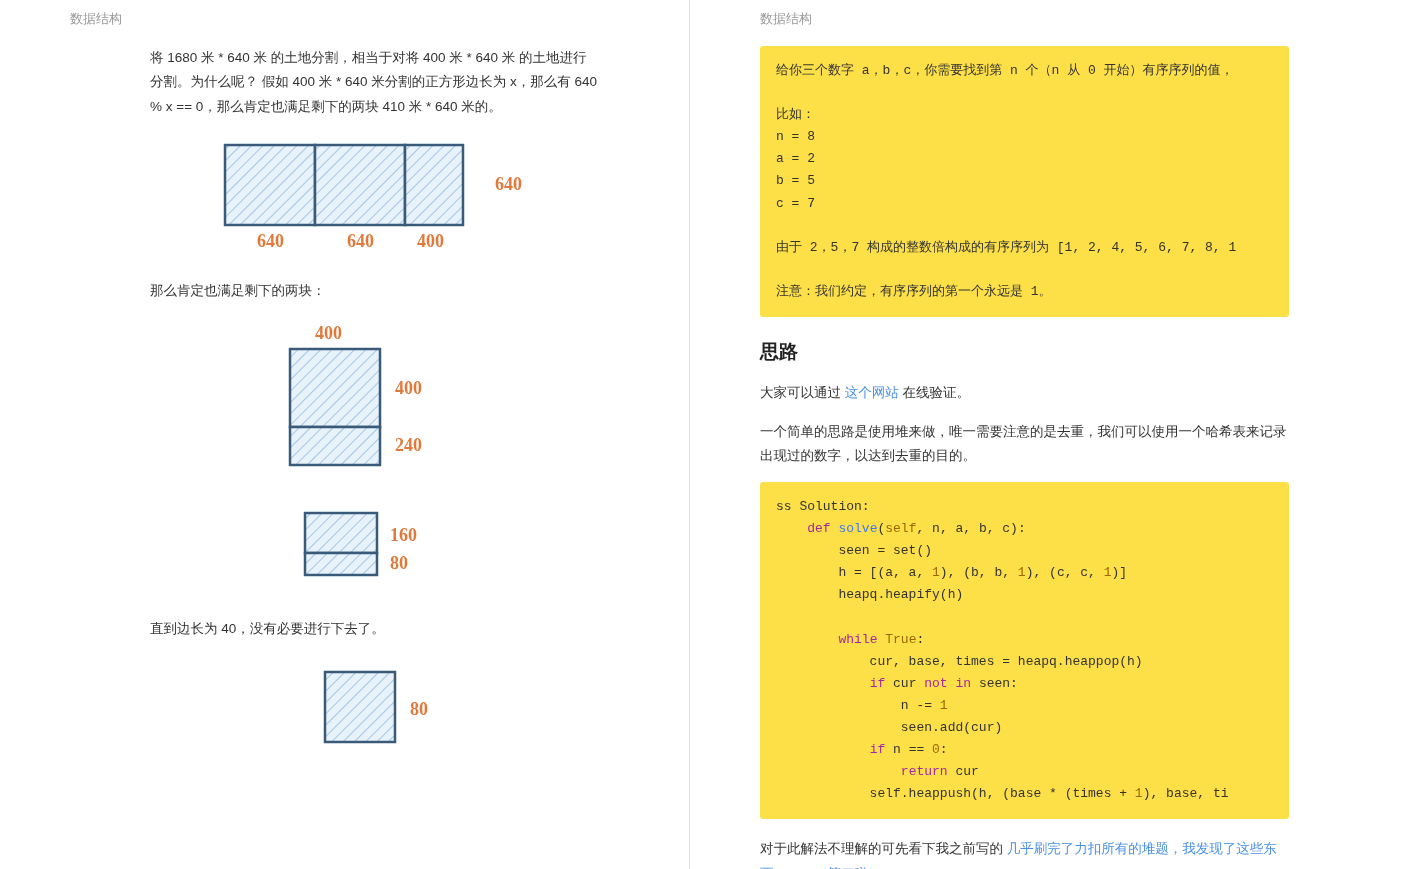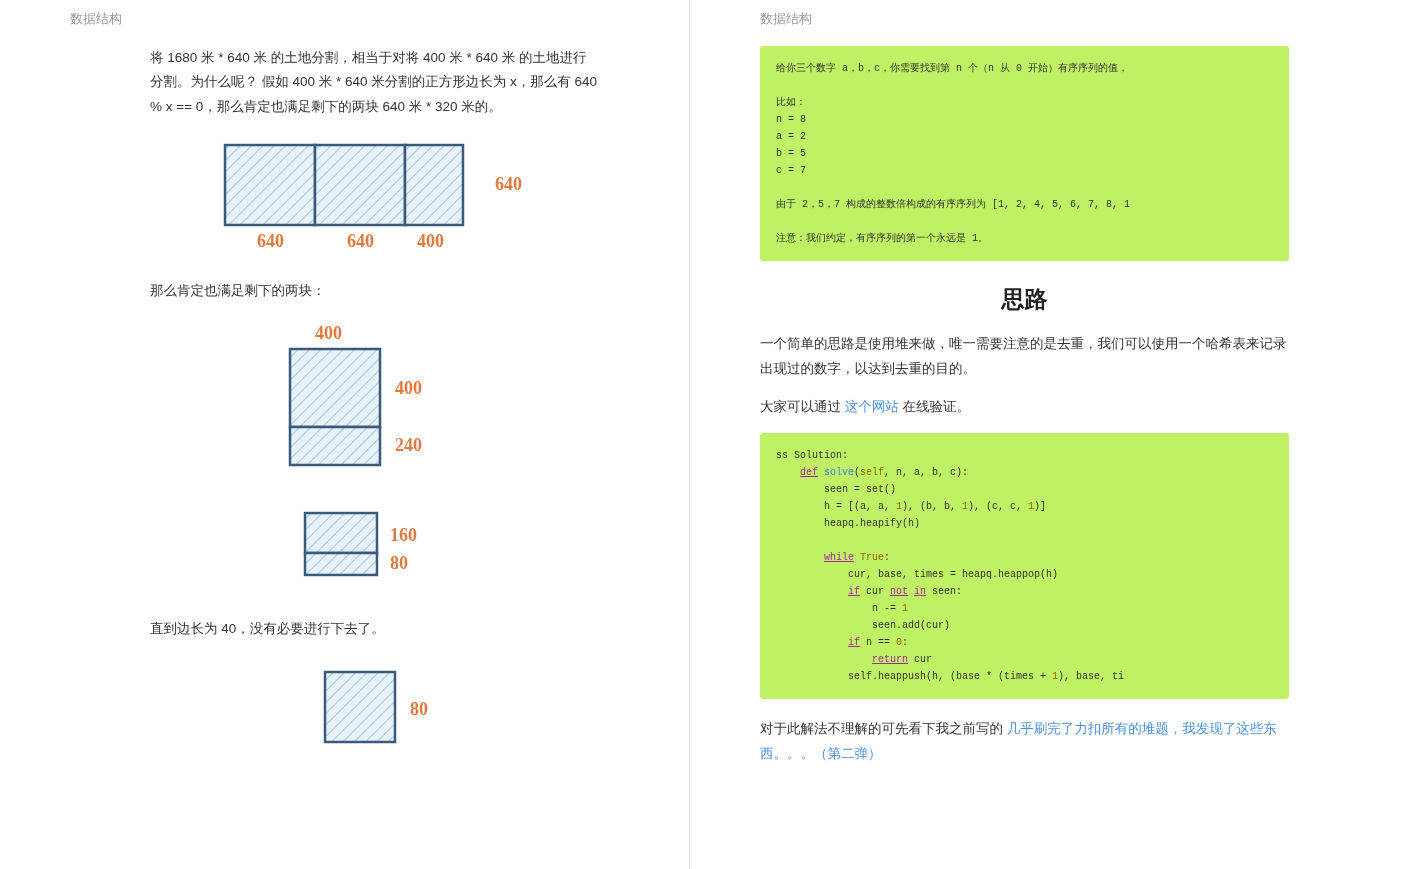--- a/index.html
+++ b/index.html
@@ -5,39 +5,39 @@
     * { margin: 0; padding: 0; box-sizing: border-box; }
     body { font-family: -apple-system, BlinkMacSystemFont, "Segoe UI", Helvetica, Arial, sans-serif; background: #fff; color: #333; }
     .container { display: flex; width: 1379px; height: 869px; }
     .pane { flex: 1; position: relative; overflow: hidden; }
     .pane-left { border-right: 1px solid #e0e0e0; }
     .header { padding: 10px 20px 8px 70px; color: #999; font-size: 13px; }
     .content { padding: 10px 90px 20px 150px; font-size: 13.5px; line-height: 1.8; color: #333; }
     .content-right { padding: 10px 90px 20px 70px; }
     .para { margin-bottom: 14px; }
     .diagram { display: flex; justify-content: center; margin: 16px 0 24px 0; }
-    h2 { font-size: 23px; font-weight: 700; margin: 18px 0 12px 0; color: #222; text-align: center; }
-    .codebox { background: #bef264; border-radius: 3px; padding: 14px 16px; font-family: "SFMono-Regular", Consolas, "Liberation Mono", Menlo, monospace; font-size: 10px; line-height: 1.7; color: #333; margin-bottom: 18px; white-space: pre; overflow: hidden; }
+    h2 { font-size: 19px; font-weight: 700; margin: 18px 0 12px 0; color: #222; }
+    .codebox { background: #fde047; border-radius: 3px; padding: 14px 16px; font-family: "SFMono-Regular", Consolas, "Liberation Mono", Menlo, monospace; font-size: 13px; line-height: 1.7; color: #333; margin-bottom: 18px; white-space: pre; overflow: hidden; }
     .link { color: #4a90e2; text-decoration: none; }
     
-    .kw { color: #a626a4; text-decoration: underline; }
+    .kw { color: #a626a4; }
     .fn { color: #4078f2; }
     .s-self { color: #986801; margin-top: 30px; }
     .num { color: #986801; }
     svg text.lbl { font-family: "Comic Sans MS", "Segoe Script", cursive; fill: #e07a3c; font-size: 18px; font-weight: 600; }
   </style>
 </head>
 <body>
 
 <div class="container">
 
   <div class="pane pane-left">
     <div class="header">数据结构</div>
     <div class="content">
-      <p class="para">将 1680 米 * 640 米 的土地分割，相当于对将 400 米 * 640 米 的土地进行分割。为什么呢？ 假如 400 米 * 640 米分割的正方形边长为 x，那么有 640 % x == 0，那么肯定也满足剩下的两块 640 米 * 320 米的。</p>
+      <p class="para">将 1680 米 * 640 米 的土地分割，相当于对将 400 米 * 640 米 的土地进行分割。为什么呢？ 假如 400 米 * 640 米分割的正方形边长为 x，那么有 640 % x == 0，那么肯定也满足剩下的两块 410 米 * 640 米的。</p>
 
       <div class="diagram">
         <svg width="340" height="120" viewBox="0 0 340 120">
           <defs>
             <pattern id="hatch" patternUnits="userSpaceOnUse" width="8" height="8" patternTransform="rotate(45)">
               <rect width="8" height="8" fill="#e8f2fb"></rect>
               <line x1="0" y1="0" x2="0" y2="8" stroke="#8db8e0" stroke-width="1.5"></line>
             </pattern>
           </defs>
           <rect x="20" y="10" width="90" height="80" fill="url(#hatch)" stroke="#3a5a7a" stroke-width="2.5"></rect>
@@ -94,25 +94,25 @@
 <span>a = 2</span>
 <span>b = 5</span>
 <span>c = 7</span>
 
 <span>由于 2，5，7 构成的整数倍构成的有序序列为 [1, 2, 4, 5, 6, 7, 8, 1</span>
 
 <span>注意：我们约定，有序序列的第一个永远是 1。</span></div>
 
       <h2>思路</h2>
 
-      <p class="para">一个简单的思路是使用堆来做，唯一需要注意的是去重，我们可以使用一个哈希表来记录出现过的数字，以达到去重的目的。</p>
-
       <p class="para">
         <span>大家可以通过 </span><a class="link">这个网站</a><span> 在线验证。</span>
       </p>
+
+      <p class="para">一个简单的思路是使用堆来做，唯一需要注意的是去重，我们可以使用一个哈希表来记录出现过的数字，以达到去重的目的。</p>
 
       <div class="codebox"><span>ss Solution:</span>
 <span>    </span><span class="kw">def</span><span> </span><span class="fn">solve</span><span>(</span><span class="s-self">self</span><span>, n, a, b, c):</span>
 <span>        seen = set()</span>
 <span>        h = [(a, a, </span><span class="num">1</span><span>), (b, b, </span><span class="num">1</span><span>), (c, c, </span><span class="num">1</span><span>)]</span>
 <span>        heapq.heapify(h)</span>
 
 <span>        </span><span class="kw">while</span><span> </span><span class="num">True</span><span>:</span>
 <span>            cur, base, times = heapq.heappop(h)</span>
 <span>            </span><span class="kw">if</span><span> cur </span><span class="kw">not</span><span> </span><span class="kw">in</span><span> seen:</span>

